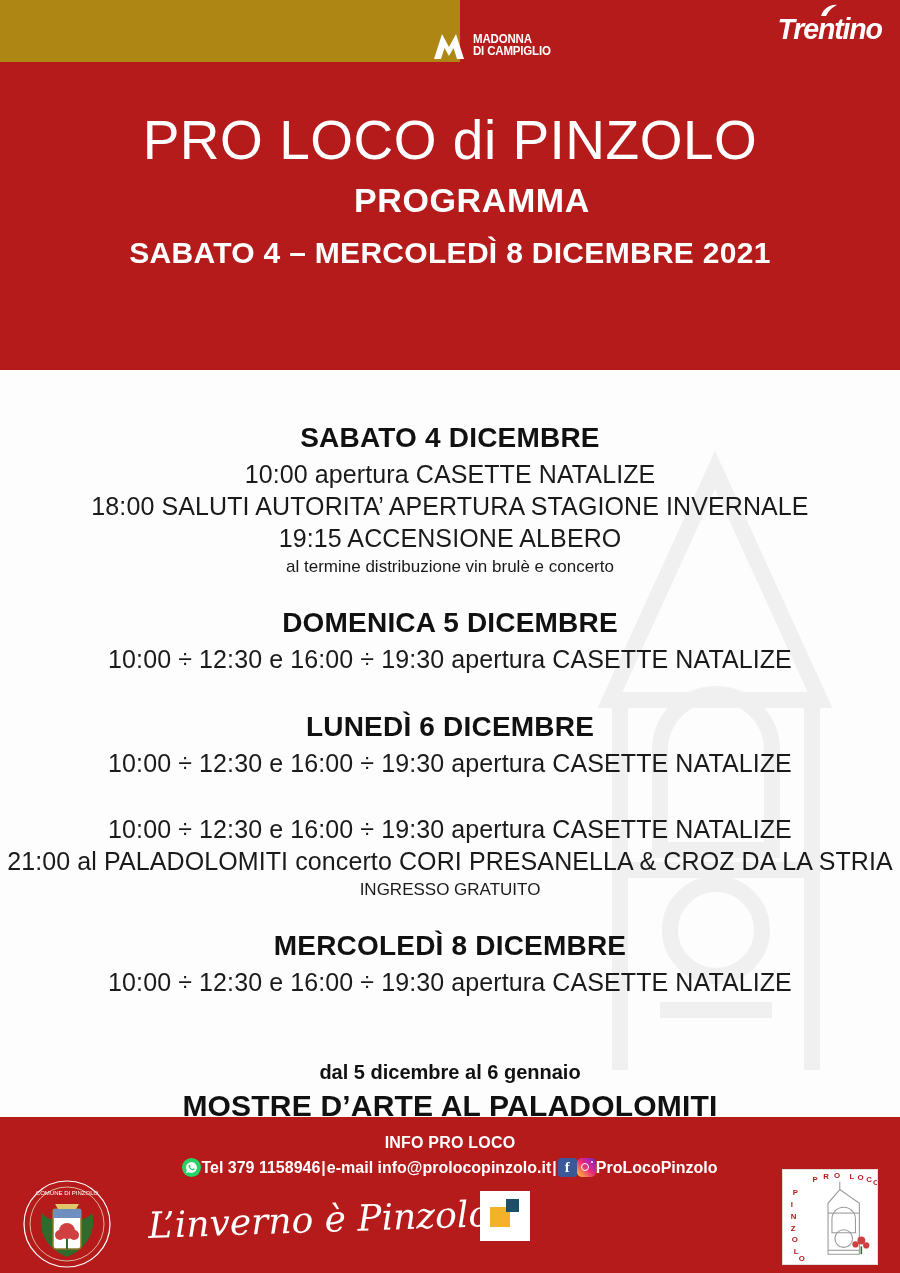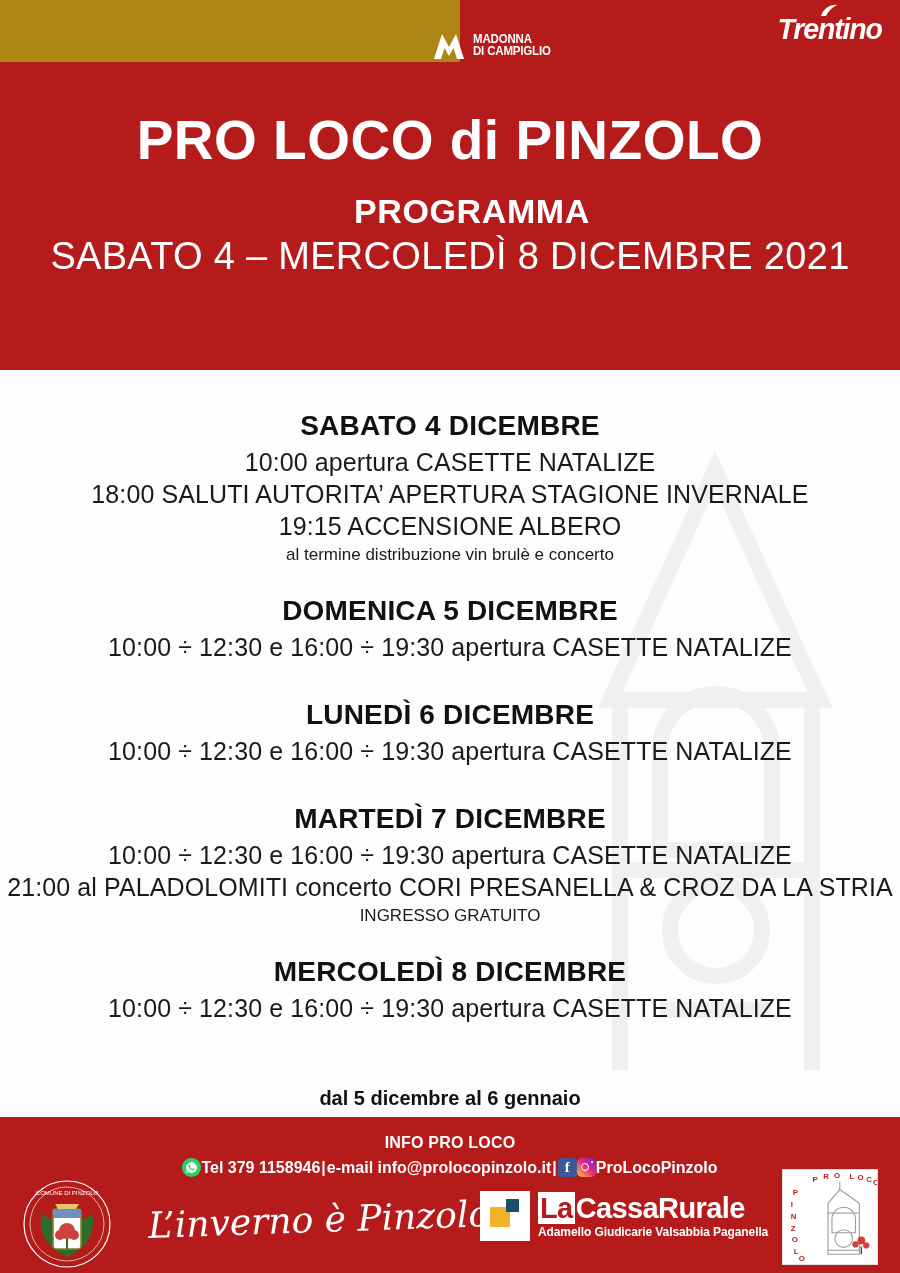--- a/index.html
+++ b/index.html
@@ -85,40 +85,40 @@
     top: 62px; left: 0;
     width: 900px;
     height: 308px;
     background: #b51b1b;
     text-align: center;
   }
   .title-main {
     margin-top: 48px;
     color: #ffffff;
     font-size: 55px;
-    font-weight: bold;
+    font-weight: normal;
     letter-spacing: 0.5px;
     line-height: 60px;
     white-space: nowrap;
     text-align: center;
   }
   .title-sub {
-    margin-top: 22px;
+    margin-top: 11px;
     color: #ffffff;
     font-size: 34px;
     font-weight: bold;
     letter-spacing: 0.6px;
     line-height: 38px;
     padding-left: 44px;
   }
   .title-dates {
-    margin-top: 4px;
-    color: #ffffff;
-    font-size: 38px;
-    font-weight: normal;
+    margin-top: 12px;
+    color: #ffffff;
+    font-size: 30px;
+    font-weight: bold;
     letter-spacing: 0.3px;
     line-height: 44px;
     white-space: nowrap;
   }
 
   
   .snow-band {
     position: absolute;
     left: 0;
     top: 300px;
@@ -154,20 +154,21 @@
     width: 330px;
     height: 640px;
     opacity: 1;
     pointer-events: none;
   }
   .program {
     position: relative;
     z-index: 2;
     text-align: center;
     padding-top: 38px;
+    margin-top: 12px;
   }
   .day-block { margin-bottom: 12px; }
   .day-title {
     font-size: 28px;
     font-weight: bold;
     color: #111111;
     letter-spacing: 0.2px;
     line-height: 36px;
     margin-bottom: 2px;
   }
@@ -438,21 +439,20 @@
           <div class="day-title">DOMENICA 5 DICEMBRE</div>
           <div class="day-line">10:00 ÷ 12:30  e 16:00 ÷ 19:30  apertura CASETTE NATALIZE</div>
         </div>
         <div class="gap-md"></div>
         <div class="day-block">
           <div class="day-title">LUNEDÌ 6 DICEMBRE</div>
           <div class="day-line">10:00 ÷ 12:30  e 16:00 ÷ 19:30  apertura CASETTE NATALIZE</div>
         </div>
         <div class="gap-md"></div>
         <div class="day-block">
-          <div class="day-title">MARTEDÌ 7 DICEMBRE</div>
           <div class="day-line">10:00 ÷ 12:30  e 16:00 ÷ 19:30  apertura CASETTE NATALIZE</div>
           <div class="day-line">21:00 al PALADOLOMITI concerto CORI PRESANELLA &amp; CROZ DA LA STRIA</div>
           <div class="day-note">INGRESSO GRATUITO</div>
         </div>
         <div class="gap-sm"></div>
         <div class="day-block">
           <div class="day-title">MERCOLEDÌ 8 DICEMBRE</div>
           <div class="day-line">10:00 ÷ 12:30  e 16:00 ÷ 19:30  apertura CASETTE NATALIZE</div>
         </div>
         <div class="gap-md"></div>
@@ -495,24 +495,20 @@
         <path d="M33 25 L57 25 L54 30 L36 30 Z" fill="#e0c86a"></path>
         <text x="45" y="16" font-size="6" fill="#ffffff" text-anchor="middle" font-family="Liberation Sans">COMUNE DI PINZOLO</text>
       </svg>
 
       <div class="inverno">L’inverno è Pinzolo</div>
 
       <div class="cassa">
         <span class="cassa-mark">
           <span class="sq-y"></span>
           <span class="sq-b"></span>
-        </span>
-        <span class="cassa-text">
-          <span class="cassa-name"><span class="la">La</span><span>CassaRurale</span></span>
-          <span class="cassa-sub" style="display:block">Adamello Giudicarie Valsabbia Paganella</span>
         </span>
       </div>
 
       <svg class="proloco-logo" viewBox="0 0 96 96">
         <rect x="0" y="0" width="96" height="96" fill="#ffffff"></rect>
         <g stroke="#9a9a9a" fill="none" stroke-width="1.1">
           <path d="M58 20 L46 34 L46 86 L78 86 L78 34 Z"></path>
           <path d="M46 44 L78 44"></path>
           <path d="M50 50 a12 12 0 0 1 24 0 l0 14 l-24 0 Z"></path>
           <circle cx="62" cy="70" r="9"></circle>

